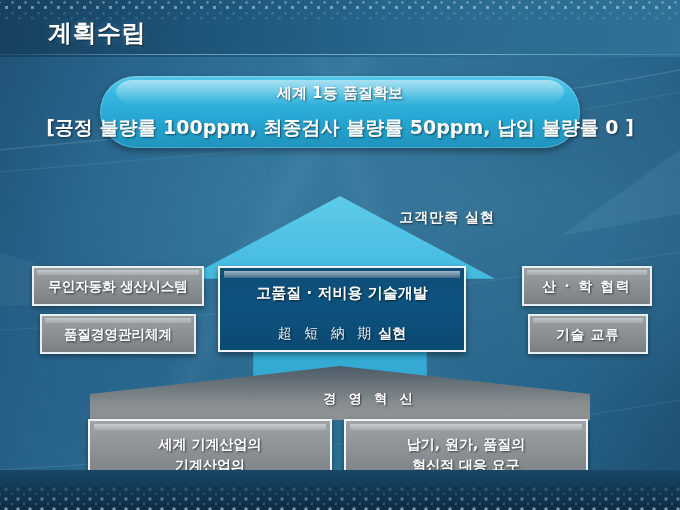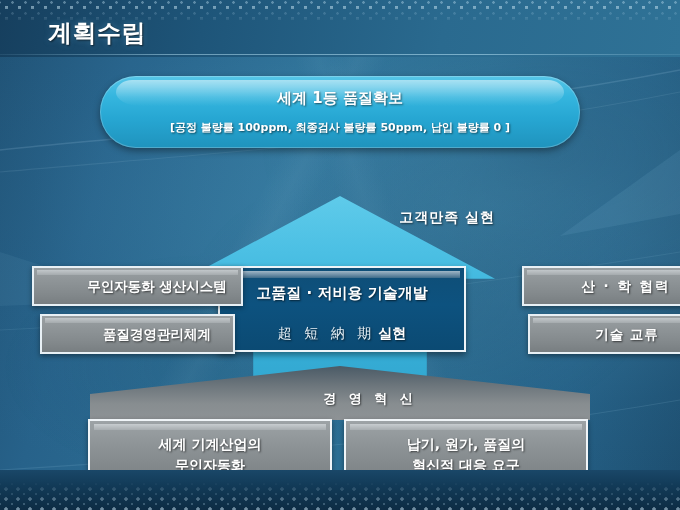--- a/index.html
+++ b/index.html
@@ -127,21 +127,21 @@
   }
   .goal-line1 {
     position: relative;
     font-size: 15px;
     font-weight: bold;
     color: #ffffff;
     text-shadow: 1px 1px 2px rgba(0,0,0,0.55);
   }
   .goal-line2 {
     position: relative;
-    font-size: 11px;
+    font-size: 19px;
     font-weight: bold;
     color: #ffffff;
     text-shadow: 1px 1px 2px rgba(0,0,0,0.55);
     white-space: nowrap;
     text-align: right;
   }
 
   
   .up-arrow {
     position: absolute;
@@ -238,21 +238,20 @@
   
   .gbox {
     position: absolute;
     border: 2px solid #e8f0f5;
     background: linear-gradient(180deg, #9aa0a3 0%, #8d9396 40%, #82888b 75%, #787e81 100%);
     box-shadow: 0 2px 5px rgba(0,0,0,0.40);
     display: flex;
     align-items: center;
     justify-content: center;
     text-align: center;
-    padding-left: 39px;
   }
   .gbox .topstrip {
     position: absolute;
     left: 3px; right: 3px; top: 2px;
     height: 5px;
     background: linear-gradient(180deg, #c9ced1 0%, #a8aeb1 100%);
     opacity: 0.85;
   }
   .gbox span {
     position: relative;
@@ -361,21 +360,21 @@
     <span>산 · 학 협력</span>
   </div>
   <div class="gbox" id="box-right-2">
     <div class="topstrip"></div>
     <span>기술 교류</span>
   </div>
 
   <div class="bbox" id="box-bottom-left">
     <div class="topstrip"></div>
     <span>세계 기계산업의</span>
-    <span>무인자동화</span>
+    <span>기계산업의</span>
   </div>
   <div class="bbox" id="box-bottom-right">
     <div class="topstrip"></div>
     <span>납기, 원가, 품질의</span>
     <span>혁신적 대응 요구</span>
   </div>
 
   <div class="footer">
     <div class="footer-dots"></div>
   </div>

